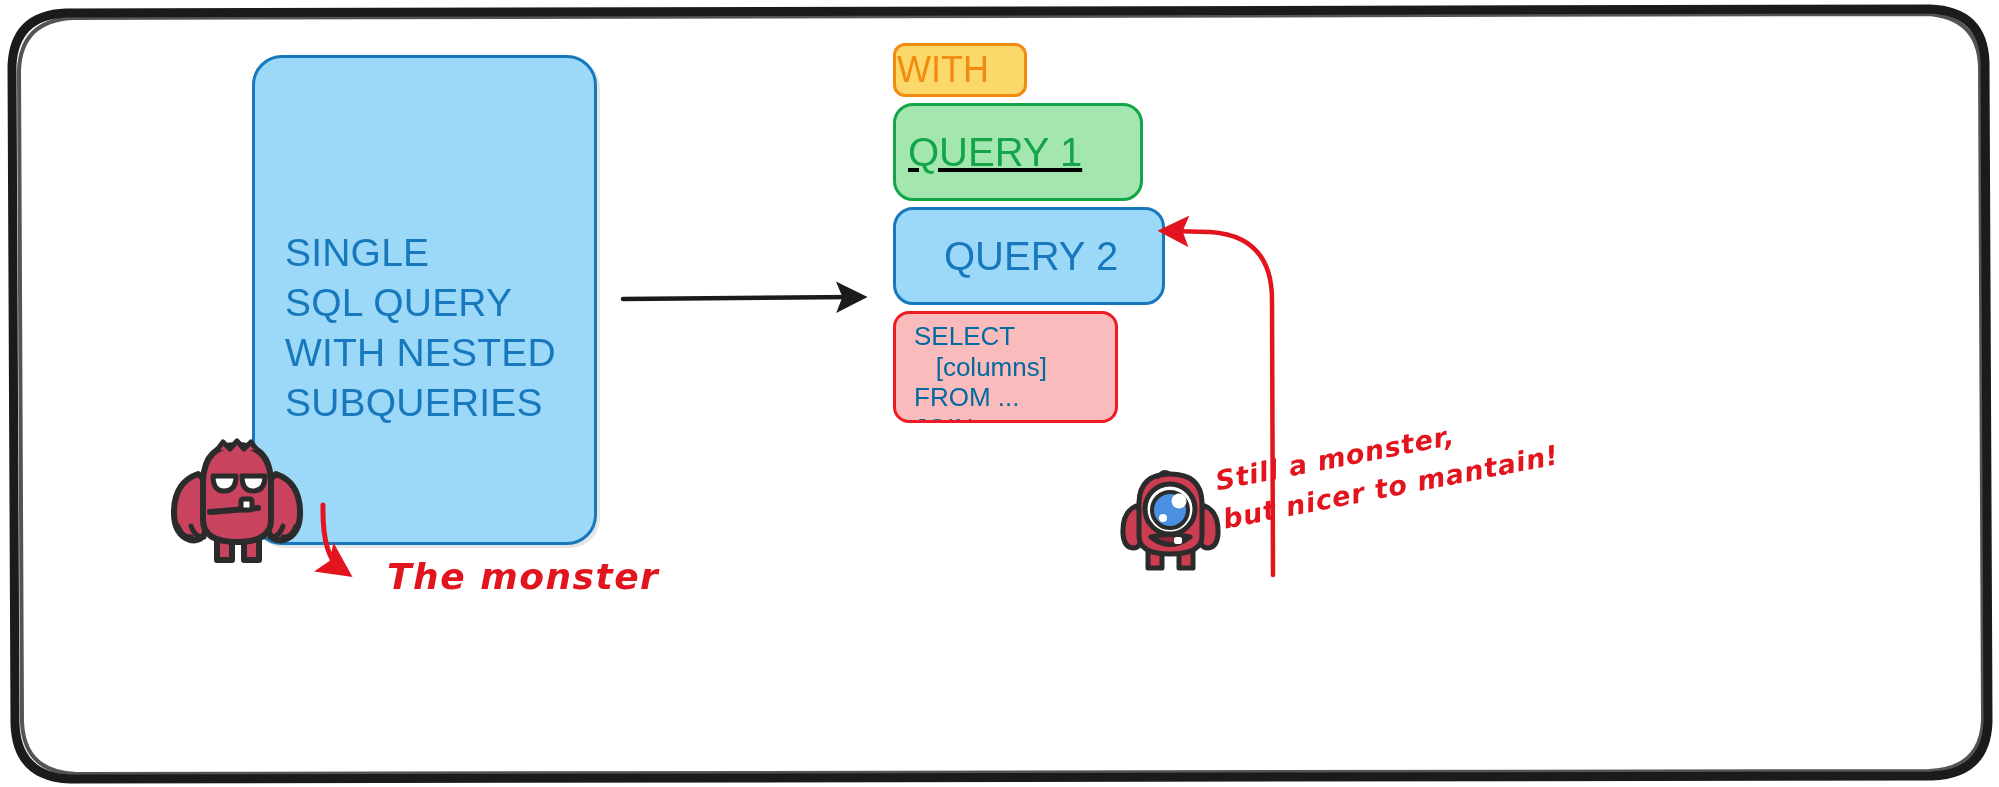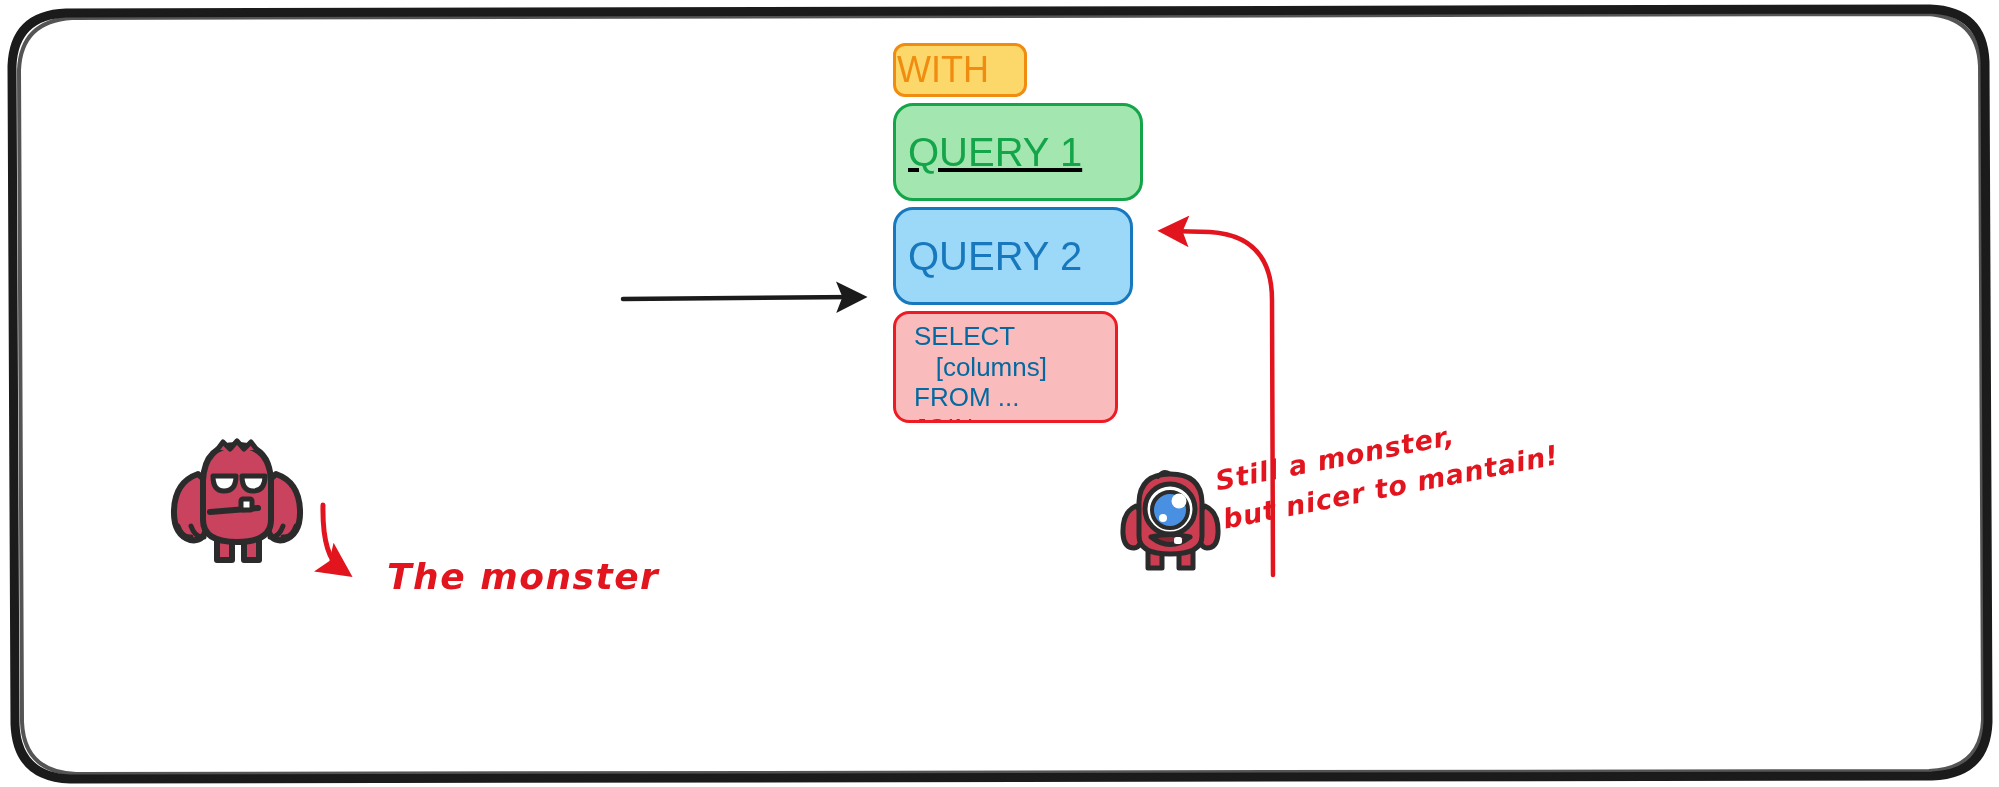--- a/index.html
+++ b/index.html
@@ -90,25 +90,26 @@
     width: 250px;
     height: 98px;
     background: #A3E6AF;
     border-color: #14A44A;
     border-radius: 20px;
     text-decoration: underline;
   }
   #chip-q1 .chip-label { color: #14A44A; }
 
   #chip-q2 {
-    width: 240px;
+    width: 272px;
     height: 98px;
     background: #9CD8F7;
     border-color: #1878BE;
     border-radius: 20px;
+    padding-left: 36px;
   }
   #chip-q2 .chip-label { color: #1878BE; }
 
   #chip-q3 {
     width: 240px;
     height: 94px;
     background: #F2BAF7;
     border-color: #A027C4;
     border-radius: 20px;
   }
@@ -175,20 +176,26 @@
 </head>
 <body>
 
 <div id="canvas">
 
   <svg id="frame-svg" viewBox="0 0 1999 787">
     <path d="M 66,13 L 1930,9 Q 1983,11 1985,62 L 1988,722 Q 1986,774 1932,776 L 70,779 Q 17,777 15,724 L 12,66 Q 14,15 66,13 Z" fill="none" stroke="#1b1b1b" stroke-width="9" stroke-linecap="round" stroke-linejoin="round"></path>
     <path d="M 72,18 L 1927,14 Q 1978,17 1980,66 L 1983,720 Q 1981,769 1929,771 L 76,774 Q 24,772 22,722 L 19,70 Q 21,21 72,18 Z" fill="none" stroke="#1b1b1b" stroke-width="4" stroke-linecap="round" stroke-linejoin="round" opacity="0.75"></path>
   </svg>
 
+  <div id="monolith">
+    <div id="monolith-text">SINGLE
+SQL QUERY
+WITH NESTED
+SUBQUERIES</div>
+  </div>
 
   <div id="stack">
 
     <div class="chip" id="chip-with">
       <span class="chip-label">WITH</span>
     </div>
 
     <div class="chip" id="chip-q1">
       <span class="chip-label">QUERY 1</span>
     </div>

